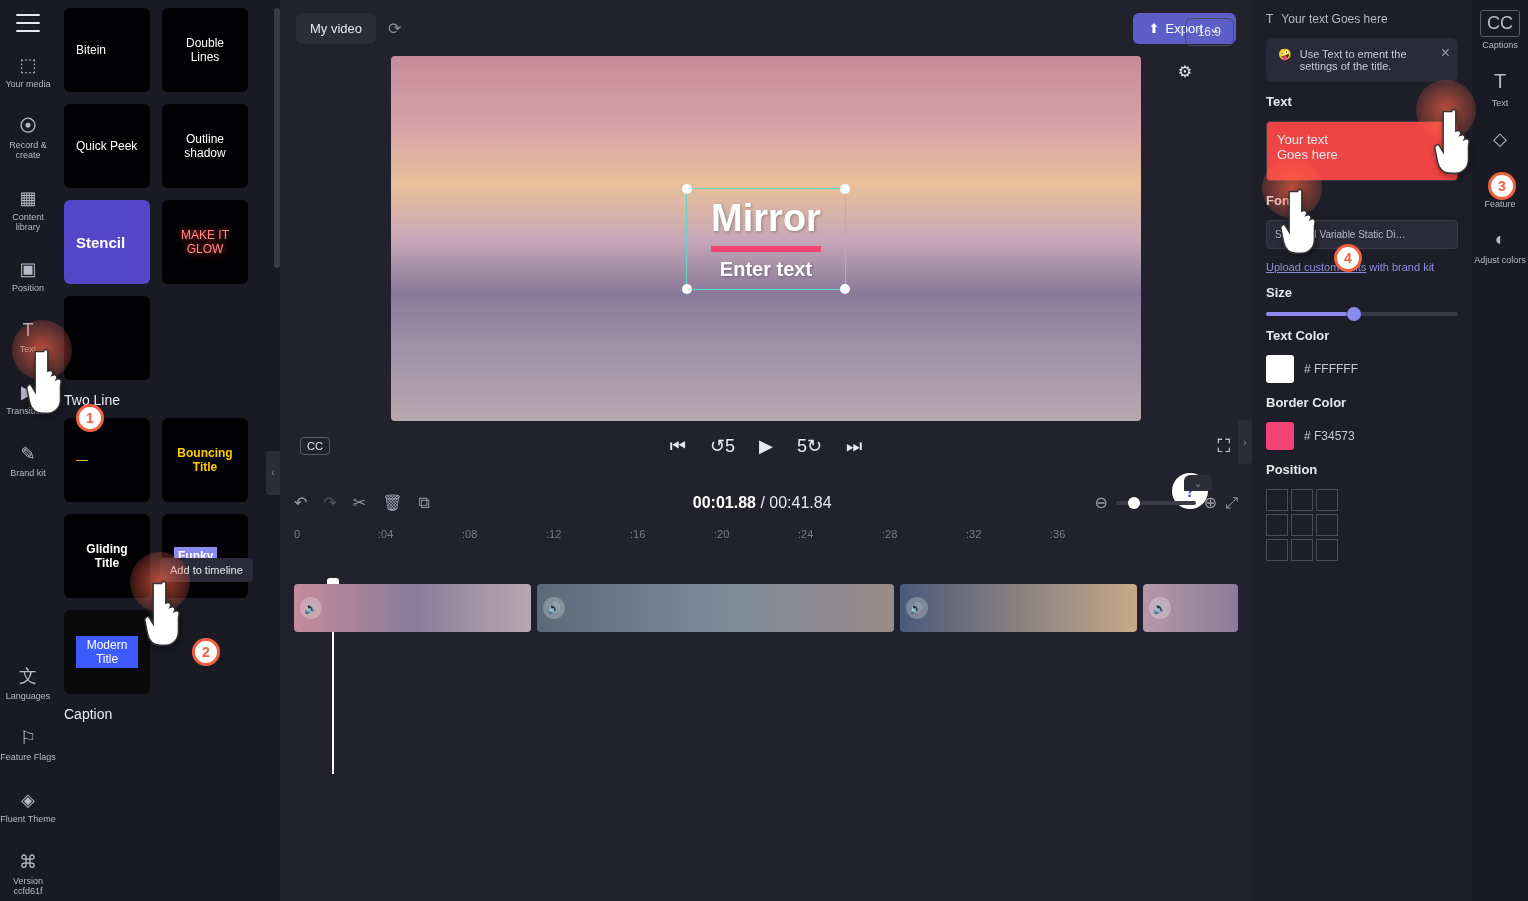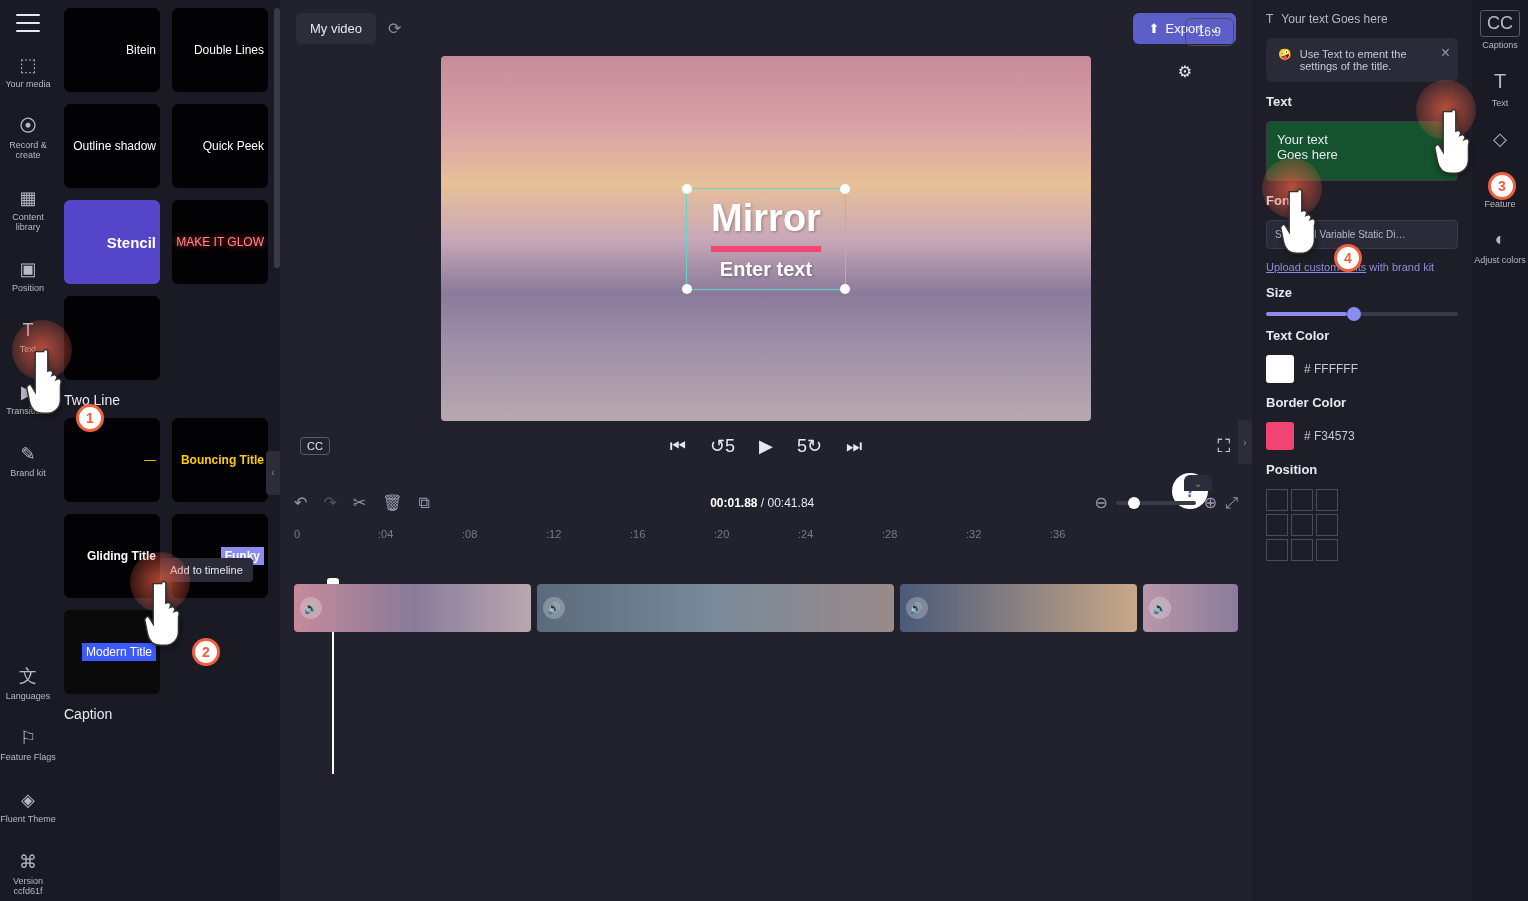--- a/index.html
+++ b/index.html
@@ -7,71 +7,71 @@
 .leftbar { width: 56px; background: #1a1a24; display: flex; flex-direction: column; align-items: center; padding-top: 14px; gap: 18px; }
 .hamburger { width: 24px; height: 18px; display: flex; flex-direction: column; justify-content: space-between; cursor: pointer; }
 .hamburger div { height: 2px; background: #e8e8f0; border-radius: 1px; }
 .leftbar-item { display: flex; flex-direction: column; align-items: center; gap: 4px; cursor: pointer; width: 100%; padding: 4px 0; }
 .leftbar-item .icon { font-size: 18px; color: #b8b8c8; }
 .leftbar-item .lbl { font-size: 9px; color: #b8b8c8; text-align: center; line-height: 1.1; }
 .leftbar-spacer { flex: 1; }
 .text-panel { width: 224px; background: #1a1a24; padding: 0 8px; overflow-y: auto; position: relative; }
 .scrollbar { position: absolute; right: 0; top: 8px; width: 6px; height: 260px; background: #3a3a48; border-radius: 3px; }
 .tile-row { display: flex; gap: 12px; margin-bottom: 12px; }
-.tile { width: 96px; height: 84px; background: #020205; border-radius: 6px; display: flex; align-items: center; justify-content: flex-end; font-size: 12px; color: #fff; text-align: center; cursor: pointer; position: relative; padding: 4px; }
+.tile { width: 86px; height: 84px; background: #020205; border-radius: 6px; display: flex; align-items: center; justify-content: flex-start; font-size: 12px; color: #fff; text-align: center; cursor: pointer; position: relative; padding: 12px; }
 .tile.blue { background: #5d6ff0; }
 .tile.purple { background: #5546c9; }
 .tile.modern { background: #0a0a0a; }
 .section-h { font-size: 14px; color: #e8e8f0; margin: 8px 0 10px 0; font-weight: 500; }
 .main { flex: 1; display: flex; flex-direction: column; background: #22222e; }
 .topbar { height: 56px; display: flex; align-items: center; padding: 0 16px; gap: 12px; }
 .video-title { background: #2d2d3a; padding: 8px 14px; border-radius: 6px; font-size: 13px; color: #e8e8f0; }
 .sync-icon { color: #8a8a9a; font-size: 16px; }
 .topbar-spacer { flex: 1; }
 .export-btn { background: #5b5fc7; color: #fff; padding: 8px 16px; border-radius: 6px; font-size: 13px; display: flex; align-items: center; gap: 6px; cursor: pointer; }
 .preview-area { display: flex; justify-content: center; padding: 0 16px; position: relative; }
 .aspect-badge { position: absolute; right: 18px; top: -38px; border: 1px solid #4a4a58; padding: 6px 12px; border-radius: 6px; font-size: 12px; color: #e8e8f0; }
 .gear { position: absolute; right: 60px; top: 6px; color: #e8e8f0; font-size: 16px; cursor: pointer; }
-.preview { width: 650px; height: 365px; background: linear-gradient(180deg, #c58b9a 0%, #d9a3a8 20%, #e8c098 35%, #c9a8b8 50%, #8a7a9a 65%, #a090a8 80%, #b8a8b0 100%); border-radius: 4px; position: relative; display: flex; align-items: center; justify-content: center; }
+.preview { width: 750px; height: 365px; background: linear-gradient(180deg, #c58b9a 0%, #d9a3a8 20%, #e8c098 35%, #c9a8b8 50%, #8a7a9a 65%, #a090a8 80%, #b8a8b0 100%); border-radius: 4px; position: relative; display: flex; align-items: center; justify-content: center; }
 .textbox { border: 1.5px solid #5dd8c8; padding: 8px 24px; position: relative; text-align: center; }
 .textbox .t1 { font-size: 38px; font-weight: 700; color: #fff; text-shadow: 1px 1px 3px rgba(0,0,0,.3); }
 .textbox .bar { height: 6px; background: #f34573; margin: 6px 0; }
 .textbox .t2 { font-size: 20px; font-weight: 600; color: #fff; text-shadow: 1px 1px 3px rgba(0,0,0,.3); }
 .handle { position: absolute; width: 10px; height: 10px; background: #fff; border-radius: 50%; }
 .controls { display: flex; align-items: center; justify-content: center; gap: 24px; padding: 14px 0; position: relative; }
 .controls .cc { position: absolute; left: 20px; border: 1px solid #5a5a68; padding: 2px 6px; border-radius: 4px; font-size: 11px; }
 .controls .ctrl { color: #e8e8f0; font-size: 18px; cursor: pointer; }
 .controls .fs { position: absolute; right: 22px; cursor: pointer; }
 .help-bubble { position: absolute; right: 44px; bottom: -38px; width: 36px; height: 36px; background: #fff; border-radius: 50%; display: flex; align-items: center; justify-content: center; color: #5b5fc7; font-weight: 700; font-size: 18px; }
 .collapse-left { position: absolute; left: -14px; top: 50%; width: 14px; height: 44px; background: #2d2d3a; border-radius: 4px 0 0 4px; display: flex; align-items: center; justify-content: center; color: #8a8a9a; font-size: 10px; cursor: pointer; }
 .collapse-right { position: absolute; right: 0; top: 420px; width: 14px; height: 44px; background: #2d2d3a; border-radius: 0 4px 4px 0; display: flex; align-items: center; justify-content: center; color: #8a8a9a; font-size: 10px; cursor: pointer; }
 .timeline { background: #22222e; padding: 0 14px 14px; }
 .tl-toolbar { display: flex; align-items: center; gap: 16px; padding: 10px 0; }
 .tl-toolbar .tb { color: #9a9aac; font-size: 16px; cursor: pointer; }
 .tl-toolbar .sep { flex: 1; }
-.tl-time { font-size: 12px; color: #e8e8f0; text-align: center; }
+.tl-time { font-size: 16px; color: #e8e8f0; text-align: center; }
 .tl-time .cur { color: #fff; font-weight: 600; }
 .zoom-group { display: flex; align-items: center; gap: 8px; }
 .zoom-slider { width: 80px; height: 4px; background: #3a3a48; border-radius: 2px; position: relative; }
 .zoom-slider .thumb { position: absolute; left: 12px; top: -4px; width: 12px; height: 12px; background: #fff; border-radius: 50%; }
 .ruler { display: flex; gap: 12px; font-size: 11px; color: #7a7a8a; padding: 6px 0 8px 0; position: relative; }
 .ruler span { min-width: 72px; }
 .playhead { position: absolute; left: 38px; top: 0; width: 2px; height: 190px; background: #fff; }
 .playhead::before { content: ''; position: absolute; top: -6px; left: -5px; width: 12px; height: 12px; background: #fff; border-radius: 3px; }
 .tl-tracks { position: relative; }
 .tl-text-clip { position: absolute; left: 2px; top: 0; width: 98px; height: 28px; background: #5b5fc7; border-radius: 4px; display: flex; align-items: center; padding: 0 6px; font-size: 11px; color: #fff; border: 1.5px solid #fff; }
 .tl-video { margin-top: 36px; height: 48px; width: 100%; display: flex; gap: 6px; }
 .tl-video .clip { flex: 1; background: linear-gradient(90deg, #c58b9a, #8a7a9a, #b8a8b0); border-radius: 4px; position: relative; }
 .tl-video .aud { position: absolute; left: 6px; top: 50%; transform: translateY(-50%); width: 22px; height: 22px; background: rgba(255,255,255,.25); border-radius: 50%; display: flex; align-items: center; justify-content: center; font-size: 11px; color: #fff; }
 .rightpanel { width: 220px; background: #1e1e28; padding: 12px 14px; display: flex; flex-direction: column; gap: 12px; position: relative; }
 .rp-header { display: flex; align-items: center; gap: 8px; font-size: 12px; color: #b8b8c8; }
 .tip { background: #2a2a38; padding: 10px 12px; border-radius: 6px; display: flex; gap: 8px; font-size: 11px; color: #c8c8d8; position: relative; }
 .tip .close { position: absolute; right: 8px; top: 6px; color: #9a9aac; font-size: 16px; cursor: pointer; }
 .rp-label { font-size: 13px; font-weight: 600; color: #e8e8f0; }
-.rp-textarea { background: #14532d; border: 1px solid #3a3a48; border-radius: 4px; padding: 10px; font-size: 13px; color: #e8e8f0; min-height: 60px; }
+.rp-textarea { background: #ef4444; border: 1px solid #3a3a48; border-radius: 4px; padding: 10px; font-size: 13px; color: #e8e8f0; min-height: 60px; }
 .rp-select { background: #2a2a38; border: 1px solid #3a3a48; border-radius: 4px; padding: 8px; font-size: 10px; color: #b8b8c8; }
 .rp-link { font-size: 11px; color: #8d8de0; }
 .rp-link a { color: #8d8de0; text-decoration: underline; }
 .slider { height: 4px; background: #3a3a48; border-radius: 2px; position: relative; }
 .slider .fill { position: absolute; left: 0; top: 0; height: 100%; width: 42%; background: #8b8bf0; border-radius: 2px; }
 .slider .thumb { position: absolute; left: 42%; top: -5px; width: 14px; height: 14px; background: #8b8bf0; border-radius: 50%; }
 .color-row { display: flex; align-items: center; gap: 10px; }
 .swatch { width: 28px; height: 28px; border-radius: 3px; }
 .hex { font-size: 12px; color: #c8c8d8; }
 .pos-grid { display: grid; grid-template-columns: repeat(3, 22px); grid-template-rows: repeat(3, 22px); gap: 3px; }
@@ -147,24 +147,24 @@
   <div class="tile-row">
     <div class="tile">
         <span>Bitein</span>
       </div>
     <div class="tile">
         <span>Double Lines</span>
       </div>
   </div>
   <div class="tile-row">
     <div class="tile">
+        <span>Quick Peek</span>
+      </div>
+    <div class="tile">
         <span>Outline shadow</span>
-      </div>
-    <div class="tile">
-        <span>Quick Peek</span>
       </div>
   </div>
   <div class="tile-row">
     <div class="tile purple">
         <span style="font-weight:800;font-size:15px">Stencil</span>
       </div>
     <div class="tile">
         <span style="color:#f88;text-shadow:0 0 6px #f44">MAKE IT GLOW</span>
       </div>
   </div>

